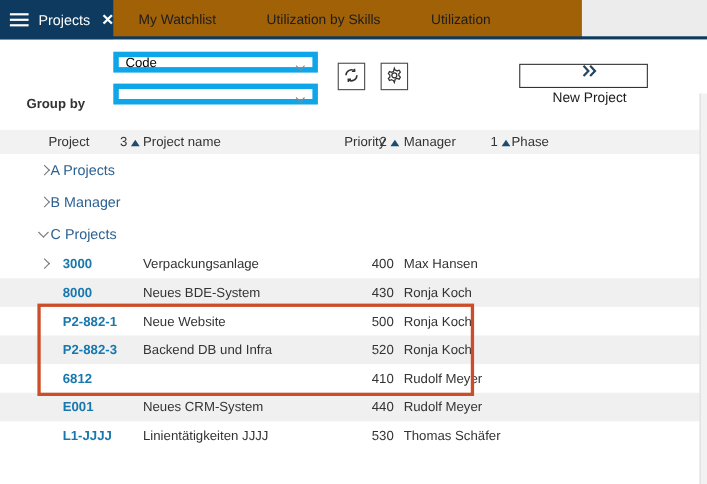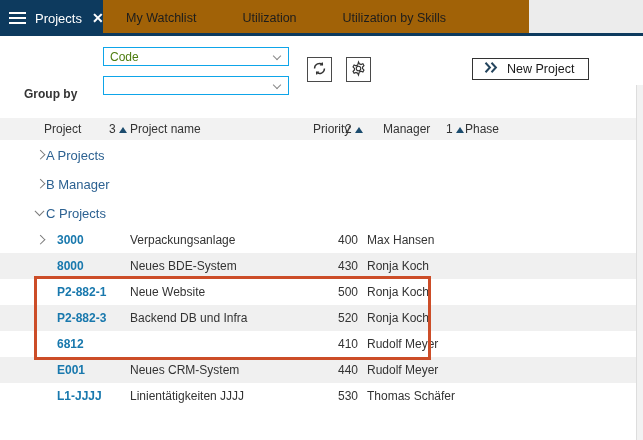--- a/index.html
+++ b/index.html
@@ -20,30 +20,30 @@
   .burger span{height:2px;background:#fff;}
   .tab-active .tlabel{font-size:13px;}
   .tab-close{font-size:14px;font-weight:bold;margin-left:1px;cursor:pointer;}
   .tab{display:flex;align-items:center;padding:0 23px;font-size:12.5px;color:#1d1d1d;cursor:pointer;}
   .tab-filler{flex:1;background:#ececec;margin-left:60px;}
   
   .toolbar{position:relative;height:82px;background:#fff;}
   .lbl{position:absolute;font-size:12px;font-weight:bold;color:#333;}
   .lbl.groupby{left:24px;top:51px;}
   .lbl.filter{left:24px;top:80px;}
-  .select{position:absolute;left:103px;width:186px;height:19px;border:1px solid #0ea5e9;background:#fff;
-          font-size:12px;color:#4d7c0f;display:flex;align-items:center;padding:0 20px 0 6px;cursor:pointer;}
+  .select{position:absolute;left:103px;width:186px;height:19px;border:5px solid #0ea5e9;background:#fff;
+          font-size:12px;color:#000000;display:flex;align-items:center;padding:0 20px 0 6px;cursor:pointer;}
   .select.s1{top:11px;} .select.s2{top:40px;}
   .chev-sm{position:absolute;right:8px;top:5px;width:6px;height:6px;
            border-right:1.6px solid #888;border-bottom:1.6px solid #888;transform:rotate(45deg);}
   .icon-btn{position:absolute;width:25px;height:25px;border:1px solid #4a4a4a;background:#fff;
             display:flex;align-items:center;justify-content:center;padding:0;cursor:pointer;}
   .icon-btn.refresh{left:307px;top:21px;} .icon-btn.gear{left:346px;top:21px;}
   .btn-new{position:absolute;left:472px;top:22px;width:117px;height:22px;border:1px solid #333;background:#fff;
-           display:flex;align-items:center;gap:9px;padding:0 0 0 11px;font-size:12.5px;color:#1a1a1a;cursor:pointer;}
+           display:flex;align-items:center;gap:9px;padding:0 0 0 11px;font-size:12.5px;color:#1a1a1a;cursor:pointer;flex-direction:column;}
   
   .thead{position:relative;height:22px;background:var(--header-bg);font-size:12px;color:#333;}
   .th{position:absolute;top:4px;white-space:nowrap;cursor:pointer;}
   .tri{display:inline-block;width:0;height:0;border-left:4px solid transparent;border-right:4px solid transparent;
        border-bottom:6px solid #1c4c6e;margin-left:3px;}
   .tbody{position:relative;}
   .row{position:relative;cursor:pointer;}
   .row.group{height:29px;}
   .row.item{height:26px;}
   .row.stripe{background:var(--stripe);}
@@ -71,24 +71,24 @@
         <span></span>
         <span></span>
       </span>
     <span class="tlabel">Projects</span>
     <span class="tab-close">✕</span>
   </div>
   <div class="tab">
       <span>My Watchlist</span>
     </div>
   <div class="tab">
+      <span>Utilization by Skills</span>
+    </div>
+  <div class="tab">
       <span>Utilization</span>
-    </div>
-  <div class="tab">
-      <span>Utilization by Skills</span>
     </div>
   <div class="tab-filler"></div>
 </div>
 
 <div class="toolbar">
   <span class="lbl groupby">Group by</span>
   <div class="select s1">
     <span>Code</span>
     <span class="chev-sm"></span>
   </div>
@@ -127,21 +127,21 @@
     <span>New Project</span>
   </button>
 </div>
 
 <div class="thead">
   <span class="th" style="left:44px">Project</span>
   <span class="th" style="left:109px"><span>3</span><i class="tri"></i></span>
   <span class="th" style="left:130px">Project name</span>
   <span class="th" style="left:313px">Priority</span>
   <span class="th" style="left:345px"><span>2</span><i class="tri"></i></span>
-  <span class="th" style="left:383px">Manager</span>
+  <span class="th" style="left:367px">Manager</span>
   <span class="th" style="left:446px"><span>1</span><i class="tri"></i></span>
   <span class="th" style="left:465px">Phase</span>
 </div>
 
 <div class="tbody">
     <div class="row group">
       <span class="chev right"></span>
       <span class="cell glabel">A Projects</span>
     </div>
     <div class="row group">

